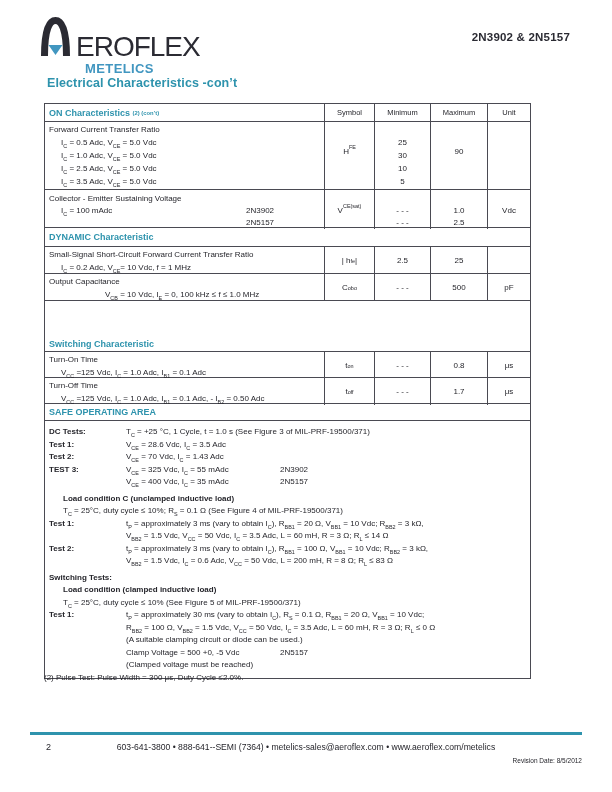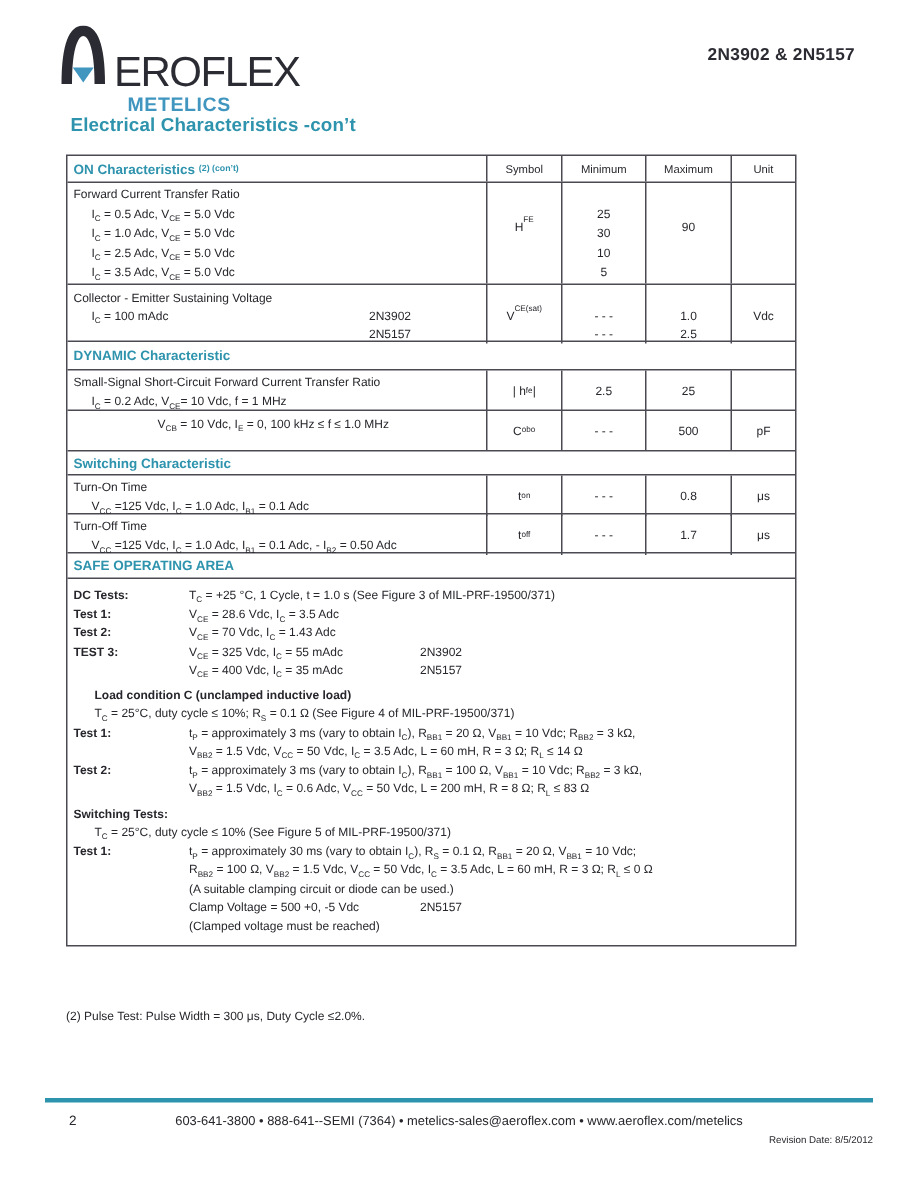--- a/index.html
+++ b/index.html
@@ -39,21 +39,21 @@
   .cond-deep { padding-left:56px; line-height:13px; }
   .minstack { padding-top:14px; text-align:center; }
   .minstack div { line-height:13px; }
   .stack2 { padding-top:15px; text-align:center; }
   .stack2 div { line-height:12px; }
   .padtop-sym { display:flex; justify-content:center; align-items:flex-start; padding-top:25px; }
   .eq185 { display:inline-block; width:185px; }
 
   
   .h-r1 { height:68px; } .h-r2 { height:38px; }
-  .h-sec1 { height:19px; } .h-sec2 { height:16px; } .h-sec3 { height:17px; }
+  .h-sec1 { height:19px; } .h-sec2 { height:16px;margin-top:35px; } .h-sec3 { height:17px; }
   .h-r3 { height:27px; } .h-r4 { height:27px; } .h-r5 { height:26px; } .h-r6 { height:26px; }
 
   
   .soa { display:block; padding:5px 4px 6px 4px; }
   .soa-line { display:flex; line-height:12.5px; }
   .soa-label { width:77px; flex:none; font-weight:bold; }
   .soa-text { flex:1; }
   .soa-head { font-weight:bold; line-height:12.5px; }
   .soa-sub { padding-left:14px; font-weight:bold; line-height:12.5px; }
   .soa-sub2 { padding-left:14px; line-height:12.5px; }
@@ -150,20 +150,21 @@
         <div class="cond">I<sub>C</sub> = 0.2 Adc, V<sub>CE</sub>= 10 Vdc, f = 1 MHz</div>
       </div>
       <div class="cell vc">| h<sub>fe</sub> |</div>
       <div class="cell vc">2.5</div>
       <div class="cell vc">25</div>
       <div class="cell vc"></div>
     </div>
 
     <div class="trow h-r4">
       <div class="cell first char">
+        <div class="t">Output Capacitance</div>
         <div class="cond-deep">V<sub>CB</sub> = 10 Vdc, I<sub>E</sub> = 0,  100 kHz  ≤ f ≤  1.0 MHz</div>
       </div>
       <div class="cell vc">C<sub>obo</sub></div>
       <div class="cell vc">- - -</div>
       <div class="cell vc">500</div>
       <div class="cell vc">pF</div>
     </div>
 
     <div class="trow h-sec2" style="display:block;">
       <div class="sechead" style="border-bottom:none; height:100%;">Switching Characteristic</div>
@@ -234,20 +235,21 @@
         <span class="soa-label">Test 2:</span>
         <span class="soa-text soa-ml">
           <div>t<sub>P</sub> = approximately 3 ms (vary to obtain I<sub>C</sub>), R<sub>BB1</sub> = 100 Ω, V<sub>BB1</sub> = 10 Vdc; R<sub>BB2</sub> = 3 kΩ,</div>
           <div>V<sub>BB2</sub> = 1.5 Vdc, I<sub>C</sub> = 0.6 Adc, V<sub>CC</sub> = 50 Vdc, L = 200 mH, R =  8 Ω; R<sub>L</sub> ≤ 83 Ω</div>
         </span>
       </div>
 
       <div class="gap4"></div>
 
       <div class="soa-head">Switching Tests:</div>
+      <div class="soa-sub">Load condition (clamped inductive load)</div>
       <div class="soa-sub2">T<sub>C</sub>  = 25°C, duty cycle ≤ 10% (See Figure 5 of MIL-PRF-19500/371)</div>
 
       <div class="soa-line">
         <span class="soa-label">Test 1:</span>
         <span class="soa-text soa-ml">
           <div>t<sub>P</sub> = approximately 30 ms (vary to obtain I<sub>C</sub>), R<sub>S</sub> = 0.1 Ω, R<sub>BB1</sub> = 20 Ω, V<sub>BB1</sub> = 10 Vdc;</div>
           <div>R<sub>BB2</sub> = 100 Ω, V<sub>BB2</sub> = 1.5 Vdc, V<sub>CC</sub> = 50 Vdc, I<sub>C</sub> = 3.5 Adc, L = 60 mH, R =  3 Ω; R<sub>L</sub> ≤ 0 Ω</div>
           <div>(A suitable clamping circuit or diode can be used.)</div>
           <div><span class="eq154">Clamp Voltage = 500 +0, -5 Vdc</span><span>2N5157</span></div>
           <div>(Clamped voltage must be reached)</div>

